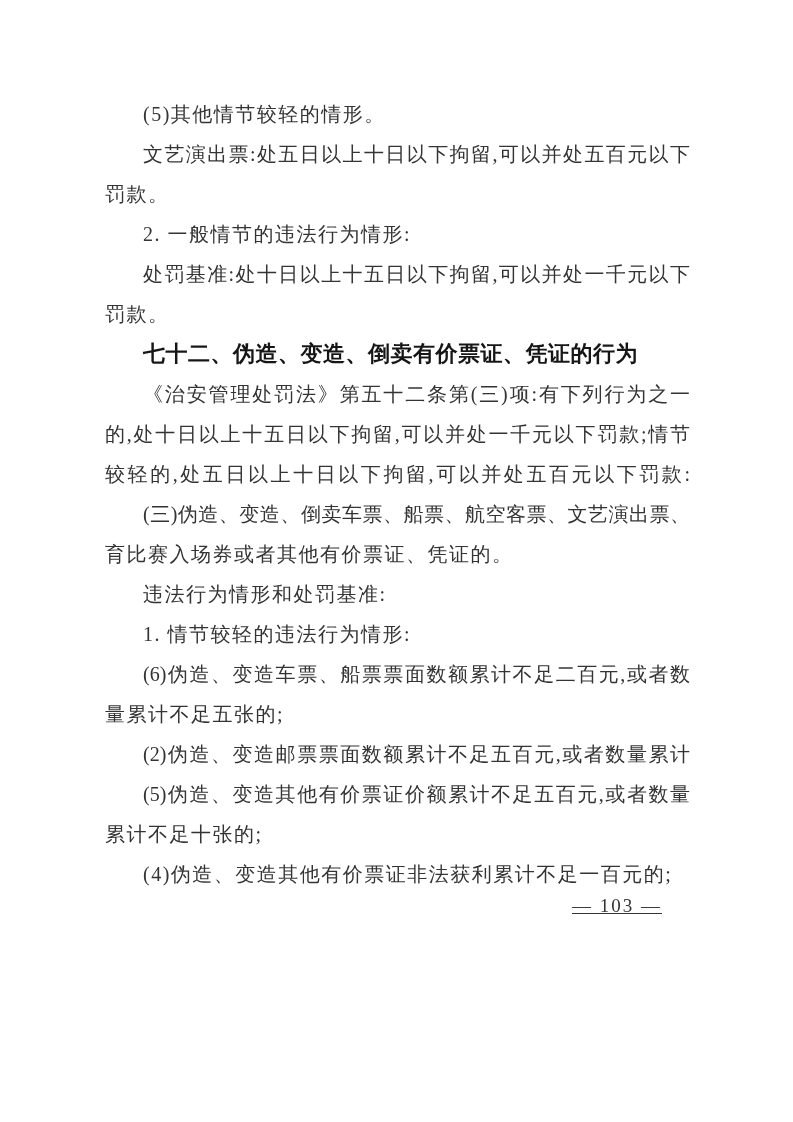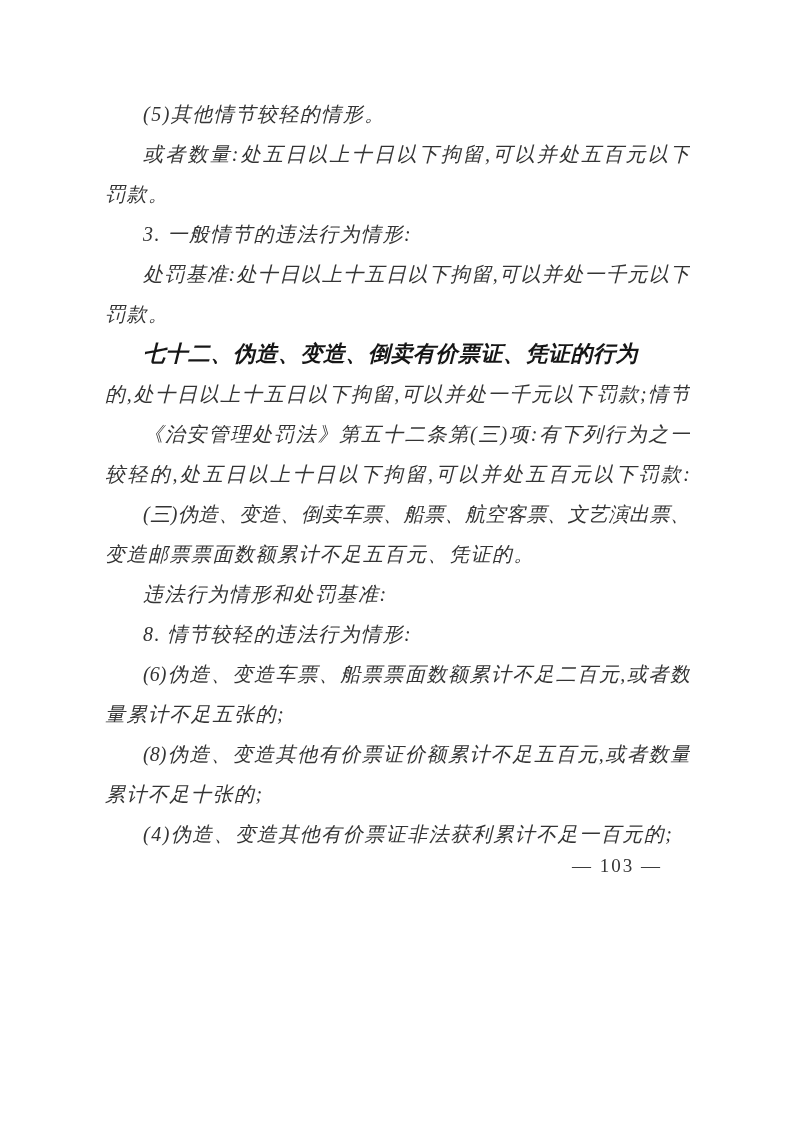--- a/index.html
+++ b/index.html
@@ -22,21 +22,20 @@
     top: 94px;
     width: 585px;
   }
   .line {
     height: 40px;
     line-height: 40px;
     font-size: 20px;
     letter-spacing: 1.5px;
     white-space: nowrap;
     overflow: hidden;
-    font-style: italic;
   }
   .line.full {
     white-space: normal;
     letter-spacing: 0;
     text-align: justify;
     text-align-last: justify;
   }
   .line.indent {
     padding-left: 38px;
   }
@@ -49,41 +48,43 @@
   }
   .pagenum {
     height: 40px;
     line-height: 40px;
     margin-top: -8px;
     font-size: 19px;
     letter-spacing: 2px;
     text-align: right;
     padding-right: 28px;
     color: #343434;
+    text-decoration: underline;
   }
 </style>
 </head>
 <body>
 
 <div class="page">
   <div class="textblock">
     <div class="line indent">(5)其他情节较轻的情形。</div>
-    <div class="line indent full">或者数量:处五日以上十日以下拘留,可以并处五百元以下</div>
+    <div class="line indent full">文艺演出票:处五日以上十日以下拘留,可以并处五百元以下</div>
     <div class="line">罚款。</div>
-    <div class="line indent">3. 一般情节的违法行为情形:</div>
+    <div class="line indent">2. 一般情节的违法行为情形:</div>
     <div class="line indent full">处罚基准:处十日以上十五日以下拘留,可以并处一千元以下</div>
     <div class="line">罚款。</div>
     <div class="line indent heading">七十二、伪造、变造、倒卖有价票证、凭证的行为</div>
+    <div class="line indent full">《治安管理处罚法》第五十二条第(三)项:有下列行为之一</div>
     <div class="line full">的,处十日以上十五日以下拘留,可以并处一千元以下罚款;情节</div>
-    <div class="line indent full">《治安管理处罚法》第五十二条第(三)项:有下列行为之一</div>
     <div class="line full">较轻的,处五日以上十日以下拘留,可以并处五百元以下罚款:</div>
     <div class="line indent full">(三)伪造、变造、倒卖车票、船票、航空客票、文艺演出票、体</div>
-    <div class="line">变造邮票票面数额累计不足五百元、凭证的。</div>
+    <div class="line">育比赛入场券或者其他有价票证、凭证的。</div>
     <div class="line indent">违法行为情形和处罚基准:</div>
-    <div class="line indent">8. 情节较轻的违法行为情形:</div>
+    <div class="line indent">1. 情节较轻的违法行为情形:</div>
     <div class="line indent full">(6)伪造、变造车票、船票票面数额累计不足二百元,或者数</div>
     <div class="line">量累计不足五张的;</div>
-    <div class="line indent full">(8)伪造、变造其他有价票证价额累计不足五百元,或者数量</div>
+    <div class="line indent full">(2)伪造、变造邮票票面数额累计不足五百元,或者数量累计</div>
+    <div class="line indent full">(5)伪造、变造其他有价票证价额累计不足五百元,或者数量</div>
     <div class="line">累计不足十张的;</div>
     <div class="line indent">(4)伪造、变造其他有价票证非法获利累计不足一百元的;</div>
     <div class="pagenum">— 103 —</div>
   </div>
 </div>
 
 </body></html>

